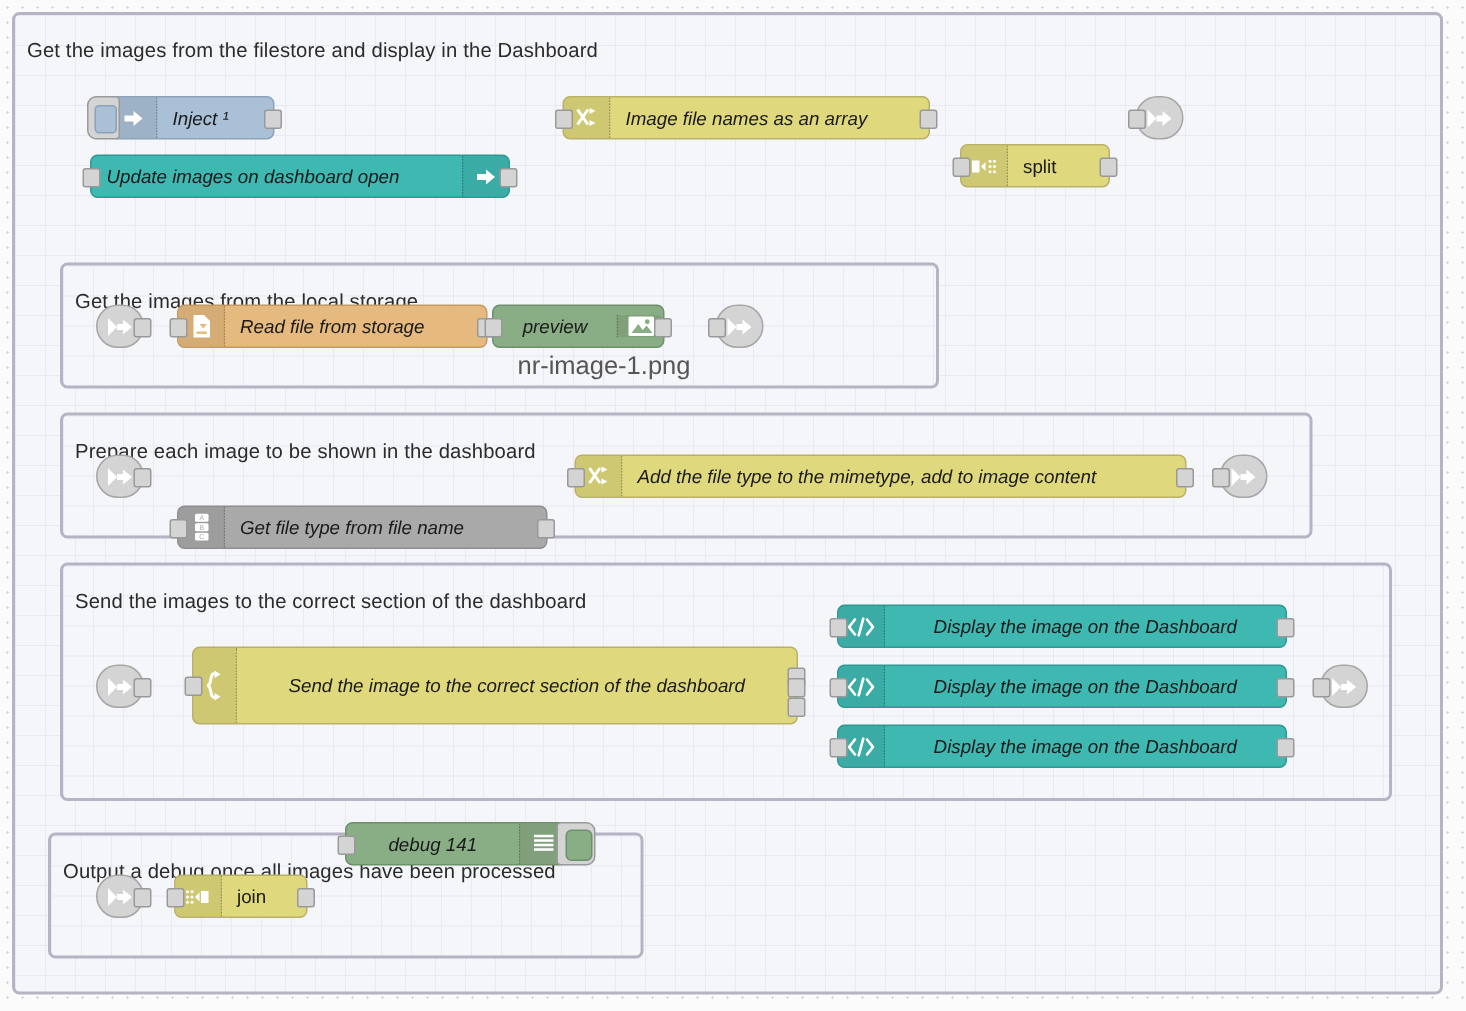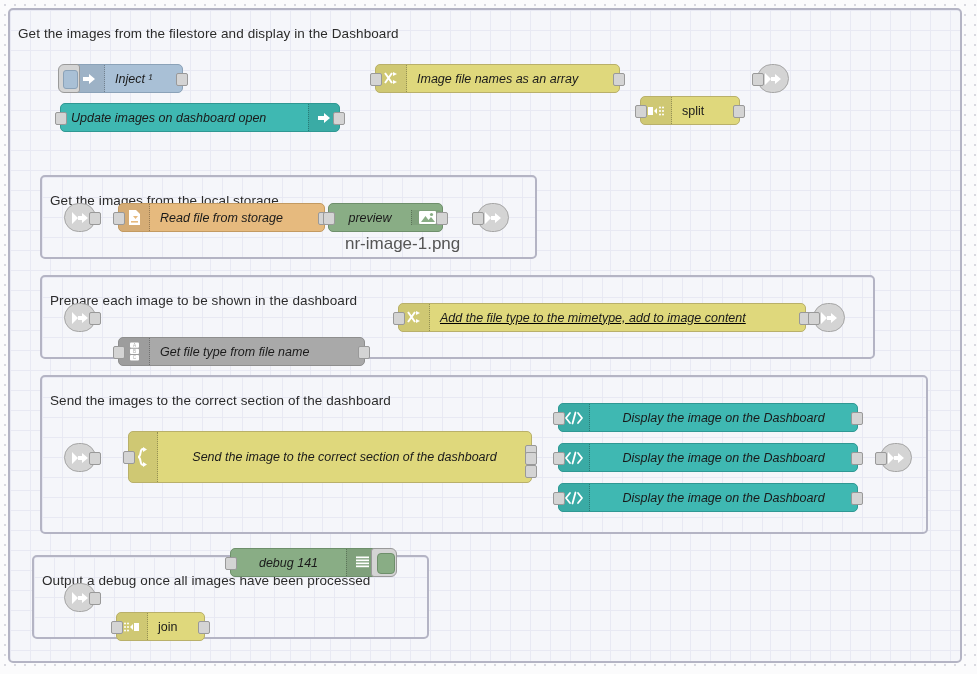--- a/index.html
+++ b/index.html
@@ -197,21 +197,21 @@
     <path d="M96,597 L116,597"></path>
 
     <path d="M205,597 L230,597"></path>
   </svg>
 
   <div class="group" style="left:8px; top:8px; width:954px; height:655px;">
     <span class="group-label">Get the images from the filestore and display in the Dashboard</span>
   </div>
 
 
-  <div class="group" style="left:40px; top:175px; width:497px; height:84px;">
+  <div class="group" style="left:40px; top:175px; width:586px; height:84px;">
     <span class="group-label">Get the images from the local storage</span>
   </div>
 
   <div class="group" style="left:40px; top:275px; width:835px; height:84px;">
     <span class="group-label">Prepare each image to be shown in the dashboard</span>
   </div>
 
   <div class="group" style="left:40px; top:375px; width:888px; height:159px;">
     <span class="group-label">Send the images to the correct section of the dashboard</span>
   </div>
@@ -346,21 +346,21 @@
         <rect x="2" y="13.1" width="9" height="5.3" rx="1" fill="#fff"></rect>
         <text x="6.5" y="4.8" font-size="4.6" text-anchor="middle" fill="#a9a9a9" font-family="'Liberation Sans', sans-serif">A</text>
         <text x="6.5" y="11.1" font-size="4.6" text-anchor="middle" fill="#a9a9a9" font-family="'Liberation Sans', sans-serif">B</text>
         <text x="6.5" y="17.4" font-size="4.6" text-anchor="middle" fill="#a9a9a9" font-family="'Liberation Sans', sans-serif">C</text>
       </svg>
     </div>
     <div class="label">Get file type from file name</div>
     <div class="port out"></div>
   </div>
 
-  <div class="node n-yellow" style="left:398px; top:303px; width:408px;text-decoration:underline;">
+  <div class="node n-yellow" style="left:383px; top:303px; width:408px;">
     <div class="port in"></div>
     <div class="iconbox">
       <svg class="ic" width="17" height="17" viewBox="0 0 17 17">
         <path d="M2 3 L9 13 M9 3 L2 13" stroke="#fff" stroke-width="2" fill="none"></path>
         <path d="M10 2 l4 2 -4 2 z M10 10 l4 2 -4 2 z" fill="#fff"></path>
       </svg>
     </div>
     <div class="label">Add the file type to the mimetype, add to image content</div>
     <div class="port out"></div>
   </div>
@@ -441,21 +441,21 @@
 
   <div class="node n-link" style="left:64px; top:583px; width:32px;">
     <div class="iconbox" style="width:30px;border:none;background:none;border-radius:14px;">
       <svg class="ic" width="18" height="16" viewBox="0 0 18 16">
           <path d="M1 2 L7 8 L1 14 Z M7 6 h4 V3 l6 5 -6 5 V10 H7 Z" fill="#fff"></path>
         </svg>
     </div>
     <div class="port out"></div>
   </div>
 
-  <div class="node n-yellow" style="left:116px; top:583px; width:89px;margin-top:29px;">
+  <div class="node n-yellow" style="left:116px; top:583px; width:89px;">
     <div class="port in"></div>
     <div class="iconbox">
       <svg class="ic" width="18" height="14" viewBox="0 0 18 14">
         <circle cx="2" cy="3.5" r="1" fill="#fff"></circle>
           <circle cx="5" cy="3.5" r="1" fill="#fff"></circle>
         <circle cx="2" cy="7" r="1" fill="#fff"></circle>
           <circle cx="5" cy="7" r="1" fill="#fff"></circle>
         <circle cx="2" cy="10.5" r="1" fill="#fff"></circle>
           <circle cx="5" cy="10.5" r="1" fill="#fff"></circle>
         <path d="M7 7 l3 -3 v6 z" fill="#fff"></path>

